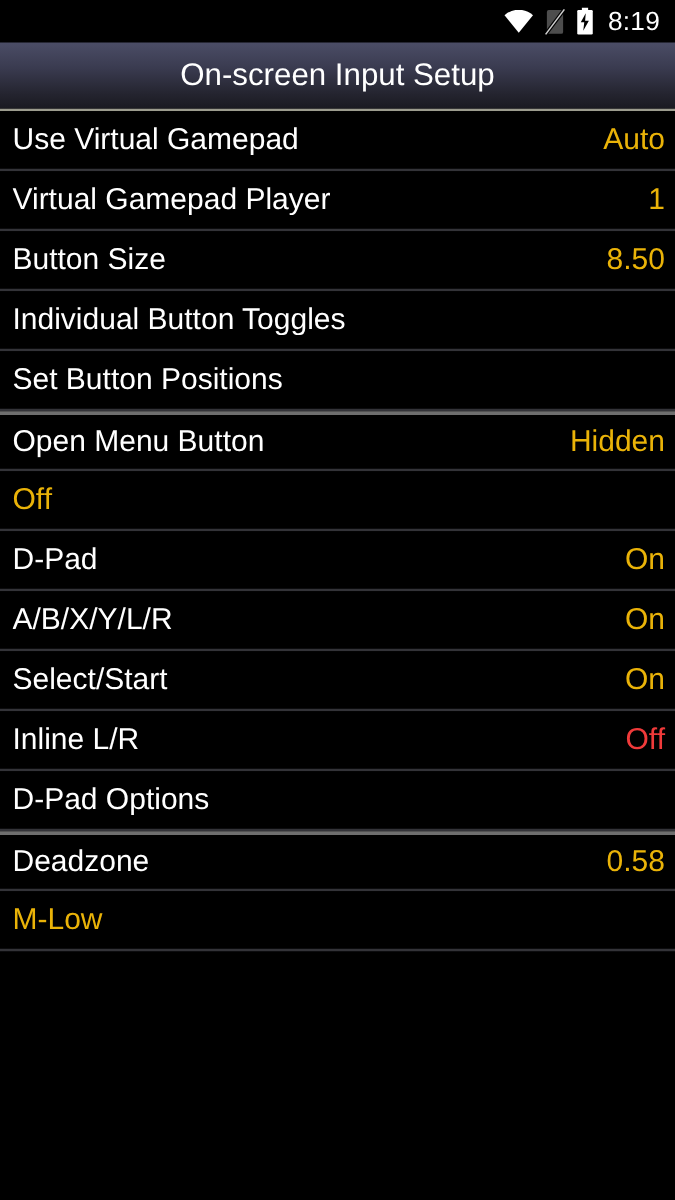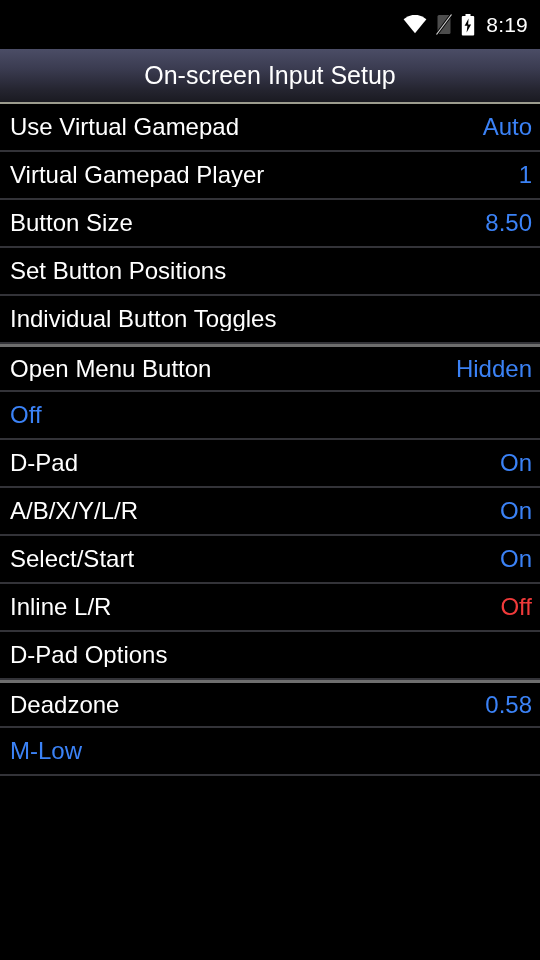--- a/index.html
+++ b/index.html
@@ -10,21 +10,21 @@
   body {
     width: 540px;
     height: 960px;
     overflow: hidden;
     font-family: "Liberation Sans", sans-serif;
     -webkit-font-smoothing: antialiased;
   }
 
   
   #status-bar {
-    height: 49px;
+    height: 34px;
     background: #000000;
     display: flex;
     align-items: center;
     justify-content: flex-end;
     padding-right: 12px;
     box-sizing: border-box;
   }
   .status-icon {
     display: inline-flex;
     align-items: center;
@@ -76,21 +76,21 @@
     color: #ffffff;
     font-size: 24px;
     line-height: 24px;
     white-space: nowrap;
     overflow: hidden;
   }
   .row-value {
     font-size: 24px;
     line-height: 24px;
     white-space: nowrap;
-    color: #3b82f6;
+    color: #eab308;
   }
   .row-value.value-warn {
     color: #f03a3a;
   }
 </style>
 </head>
 <body>
 
 <div id="status-bar">
 
@@ -130,25 +130,25 @@
     </div>
     <div class="row">
       <div class="row-label">Virtual Gamepad Player</div>
       <div class="row-value">1</div>
     </div>
     <div class="row">
       <div class="row-label">Button Size</div>
       <div class="row-value">8.50</div>
     </div>
     <div class="row">
-      <div class="row-label">Set Button Positions</div>
+      <div class="row-label">Individual Button Toggles</div>
       <div class="row-value"></div>
     </div>
     <div class="row">
-      <div class="row-label">Individual Button Toggles</div>
+      <div class="row-label">Set Button Positions</div>
       <div class="row-value"></div>
     </div>
     <div class="row section-start">
       <div class="row-label">Open Menu Button</div>
       <div class="row-value">Hidden</div>
     </div>
     <div class="row">
       <div class="row-value">Off</div>
     </div>
     <div class="row">

